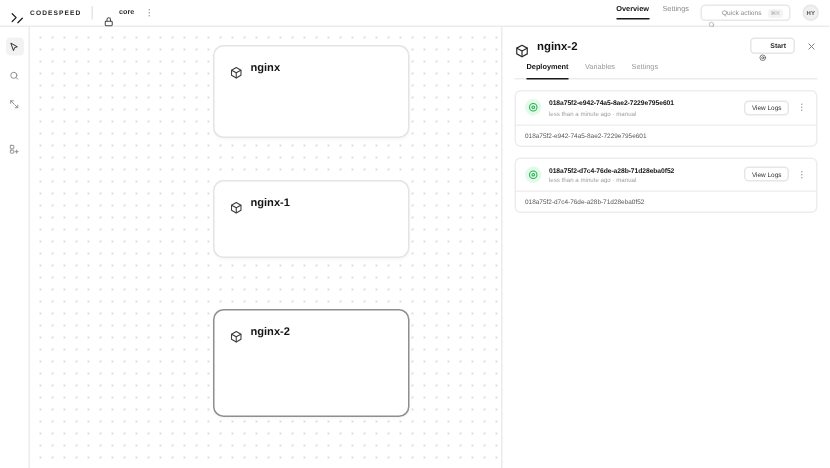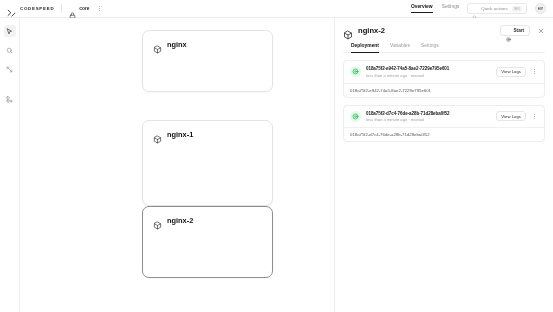--- a/index.html
+++ b/index.html
@@ -286,21 +286,21 @@
             <svg viewBox="0 0 24 24" fill="none" stroke="currentColor" stroke-width="1.9" stroke-linecap="round" stroke-linejoin="round">
               <path d="M12 2.8l8.4 4.6v9.2L12 21.2 3.6 16.6V7.4z"></path>
               <path d="M3.8 7.5L12 12l8.2-4.5"></path>
                 <path d="M12 12v9"></path>
             </svg>
           </span>
           <span class="node-title">nginx</span>
         </div>
       </div>
 
-      <div class="node" style="left:122px; top:102px; width:131px; height:86px;">
+      <div class="node" style="left:122px; top:102px; width:131px; height:52px;">
         <div class="node-head">
           <span class="node-ico">
             <svg viewBox="0 0 24 24" fill="none" stroke="currentColor" stroke-width="1.9" stroke-linecap="round" stroke-linejoin="round">
               <path d="M12 2.8l8.4 4.6v9.2L12 21.2 3.6 16.6V7.4z"></path>
               <path d="M3.8 7.5L12 12l8.2-4.5"></path>
                 <path d="M12 12v9"></path>
             </svg>
           </span>
           <span class="node-title">nginx-1</span>
         </div>

